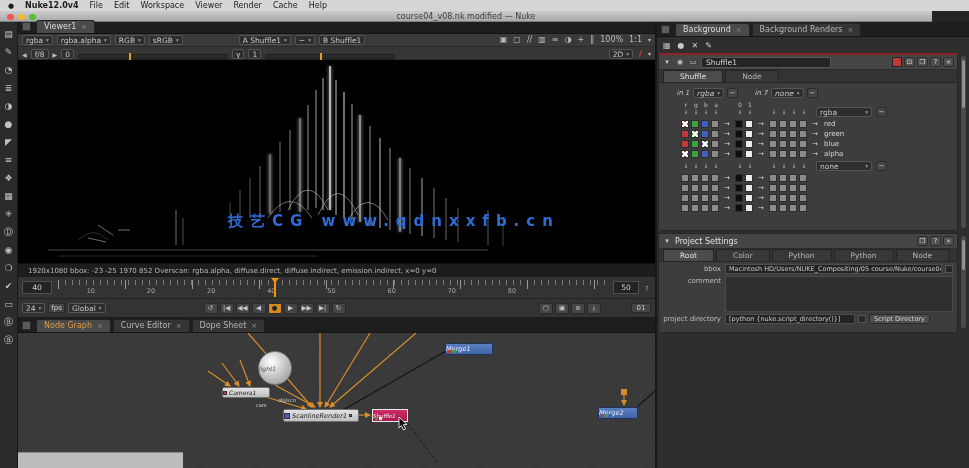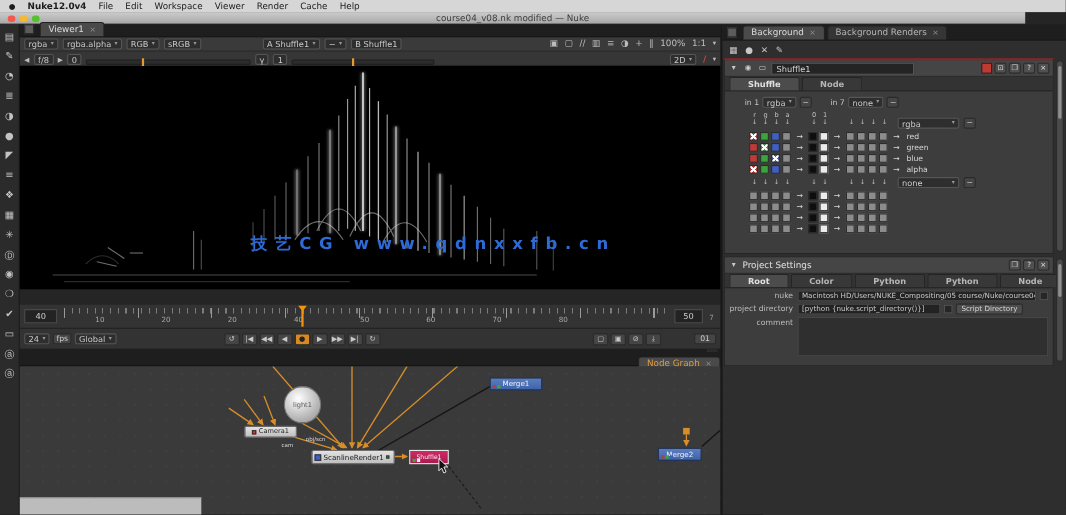--- a/index.html
+++ b/index.html
@@ -55,25 +55,25 @@
   .ph::before{content:"";position:absolute;left:-3px;top:-1px;border:4px solid transparent;border-top:5px solid #f0930e;}
   .tl-end{position:absolute;right:16px;top:4px;width:26px;height:13px;background:#232323;border:1px solid #4e4e4e;color:#cfcfcf;font-size:7.5px;text-align:center;line-height:12px;}
   .tl-extra{position:absolute;right:6px;top:8px;font-size:6.5px;color:#999;}
 
   
   .pb{position:absolute;left:18px;top:299px;width:637px;height:19px;background:#333;border-bottom:1px solid #1c1c1c;display:flex;align-items:center;padding:0 4px;gap:3px;}
   .pb .transport{display:flex;gap:2px;margin-left:95px;}
   .pb .rgrp{display:flex;gap:2px;margin-left:auto;align-items:center;}
 
   
-  .ngtabs{position:absolute;left:18px;top:318px;width:637px;height:15px;flex-direction:column;}
+  .ngtabs{position:absolute;left:18px;top:318px;width:637px;height:15px;}
   .ngtabs .tab.active{color:#dd9b43;}
   .ng{position:absolute;left:18px;top:333px;width:637px;height:135px;background:#3a3a3a;background-image:radial-gradient(#404040 1px,transparent 1px);background-size:14px 14px;overflow:hidden;}
   .ng svg.wires{position:absolute;left:0;top:0;}
-  .node{position:absolute;display:flex;align-items:center;justify-content:center;font-size:6px;color:#1e1e1e;}
+  .node{position:absolute;display:flex;align-items:center;justify-content:flex-start;font-size:6px;color:#1e1e1e;font-style:italic;}
   .n-rect{background:linear-gradient(#e2e2e2,#bfbfbf);border:1px solid #6f6f6f;border-radius:2px;}
   .n-sphere{width:34px;height:34px;border-radius:50%;background:radial-gradient(circle at 38% 32%,#ffffff,#b9b9b9 60%,#8d8d8d);border:1px solid #777;color:#555;}
   .n-blue{background:linear-gradient(#5a7fc0,#3f63a8);border:1px solid #22335a;color:#eef2fa;}
   .n-mag{background:linear-gradient(#cf2a66,#a91b4e);border:1px solid #e9e9e9;color:#fbeff4;}
   .chip{width:6px;height:6px;margin-right:2px;border:1px solid #333;}
   .wire-label{position:absolute;font-size:5px;color:#d8d8d8;}
   .dots{position:absolute;left:2px;bottom:1px;display:flex;gap:1px;}
   .dots i{width:3px;height:3px;display:block;}
 
   
@@ -82,21 +82,21 @@
   .rtabs{height:15px;}
   .ricons{height:16px;display:flex;align-items:center;gap:7px;padding-left:6px;color:#c9c9c9;font-size:8px;background:#2e2e2e;}
   .panel{position:absolute;left:1px;width:300px;background:#3d3d3d;border:1px solid #262626;}
   .p-shuffle{top:31px;height:178px;border-top:2px solid #8a2424;}
   .p-head{height:15px;background:#454545;display:flex;align-items:center;gap:3px;padding:0 3px;border-bottom:1px solid #2c2c2c;}
   .p-head .hic{font-size:7px;color:#c9c9c9;width:10px;text-align:center;}
   .namefield{background:#242424;border:1px solid #555;color:#d6d6d6;font-size:7.5px;height:11px;line-height:10px;padding:0 4px;width:130px;}
   .swatch{width:10px;height:10px;background:#c03a34;border:1px solid #222;}
   .wbtn{display:inline-flex;align-items:center;justify-content:center;width:11px;height:10px;background:#505050;border:1px solid #2b2b2b;border-radius:2px;color:#ddd;font-size:6.5px;}
   .p-tabs{display:flex;align-items:flex-end;height:13px;background:#333;padding-left:4px;gap:2px;border-bottom:1px solid #262626;}
-  .p-tab{font-size:7.5px;color:#b5b5b5;background:#383838;padding:1px 16px;border:1px solid #242424;border-bottom:none;border-radius:2px 2px 0 0;font-weight:bold;}
+  .p-tab{font-size:7.5px;color:#b5b5b5;background:#383838;padding:1px 16px;border:1px solid #242424;border-bottom:none;border-radius:2px 2px 0 0;}
   .p-tab.active{background:#4c4c4c;color:#e0e0e0;}
   .sh-body{position:relative;height:133px;}
   .mxrow{position:absolute;display:flex;align-items:center;height:10px;}
   .sq{width:8px;height:8px;margin-right:2px;background:#8c8c8c;border:1px solid #2d2d2d;}
   .sq.r{background:#c13a36;} .sq.g{background:#3da33c;} .sq.b{background:#3f5fc4;}
   .sq.k{background:#0e0e0e;} .sq.w{background:#ececec;}
   .sq.x{background-image:linear-gradient(45deg,transparent 40%,#fff 40%,#fff 60%,transparent 60%),linear-gradient(-45deg,transparent 40%,#fff 40%,#fff 60%,transparent 60%);}
   .arr{width:12px;text-align:center;color:#d8d8d8;font-size:7px;margin-right:2px;}
   .mxcell{width:10px;text-align:center;font-size:6px;color:#c2c2c2;}
   .outlbl{display:flex;align-items:center;font-size:7px;color:#d8d8d8;gap:1px;}
@@ -292,20 +292,23 @@
         <line x1="100" y1="170" x2="112" y2="170"></line>
         <line x1="70" y1="178" x2="88" y2="182"></line>
         <path d="M60,180 Q75,165 90,180" opacity=".4"></path>
       </g>
       <line x1="30" y1="190" x2="470" y2="190" stroke="#cfcfcf" opacity=".35"></line>
       <line x1="40" y1="196" x2="300" y2="196" stroke="#cfcfcf" opacity=".2"></line>
     </svg>
     <div class="wm">技艺CG www.qdnxxfb.cn</div>
   </div>
 
+  <div class="vinfo">
+    <span>1920x1080   bbox: -23 -25 1970 852   Overscan:  rgba.alpha, diffuse.direct, diffuse.indirect, emission.indirect,   x=0 y=0</span>
+  </div>
 
   <div class="tl">
     <span class="tl-frame">40</span>
     <div class="ruler">
       <div class="ticks"></div>
         <div class="ticks2"></div>
       <span class="tlabel" style="left:6%;">10</span>
       <span class="tlabel" style="left:17%;">20</span>
       <span class="tlabel" style="left:28%;">20</span>
       <span class="tlabel" style="left:39%;">40</span>
@@ -472,21 +475,21 @@
           <span class="wbtn">×</span>
         </span>
       </div>
       <div class="p-tabs">
         <span class="p-tab active">Shuffle</span>
         <span class="p-tab">Node</span>
       </div>
 
       <div class="sh-body">
 
-        <div style="position:absolute;left:18px;top:5px;display:flex;gap:3px;align-items:center;">
+        <div style="position:absolute;left:18px;top:5px;display:flex;gap:3px;align-items:center;font-style:italic;">
           <span style="font-size:7px;color:#c6c6c6;">in 1</span>
           <span class="dd">
               <span>rgba</span>
               <span class="c">▾</span>
             </span>
           <span class="minib">−</span>
           <span style="font-size:7px;color:#c6c6c6;margin-left:14px;">in 7</span>
           <span class="dd">
               <span>none</span>
               <span class="c">▾</span>
@@ -687,34 +690,34 @@
         </span>
       </div>
       <div class="p-tabs">
         <span class="p-tab active">Root</span>
         <span class="p-tab">Color</span>
         <span class="p-tab">Python</span>
         <span class="p-tab">Python</span>
         <span class="p-tab">Node</span>
       </div>
       <div class="ps-row">
-        <span class="ps-label">nuke</span>
+        <span class="ps-label">bbox</span>
         <span class="ps-field">Macintosh HD/Users/NUKE_Compositing/05 course/Nuke/course04_v08.nk</span>
         <span class="ps-check"></span>
+      </div>
+      <div class="ps-row">
+        <span class="ps-label">comment</span>
+        <span class="ps-comment"></span>
       </div>
       <div class="ps-row">
         <span class="ps-label">project directory</span>
         <span class="ps-field" style="max-width:130px;">[python {nuke.script_directory()}]</span>
         <span class="ps-check"></span>
         <span class="ps-btn">Script Directory</span>
       </div>
-      <div class="ps-row">
-        <span class="ps-label">comment</span>
-        <span class="ps-comment"></span>
-      </div>
     </div>
 
     <div class="vscroll" style="right:2px;top:33px;height:174px;">
       <div class="vthumb" style="top:4px;height:48px;"></div>
     </div>
     <div class="vscroll" style="right:2px;top:213px;height:94px;">
       <div class="vthumb" style="top:4px;height:30px;"></div>
     </div>
   </div>
 

